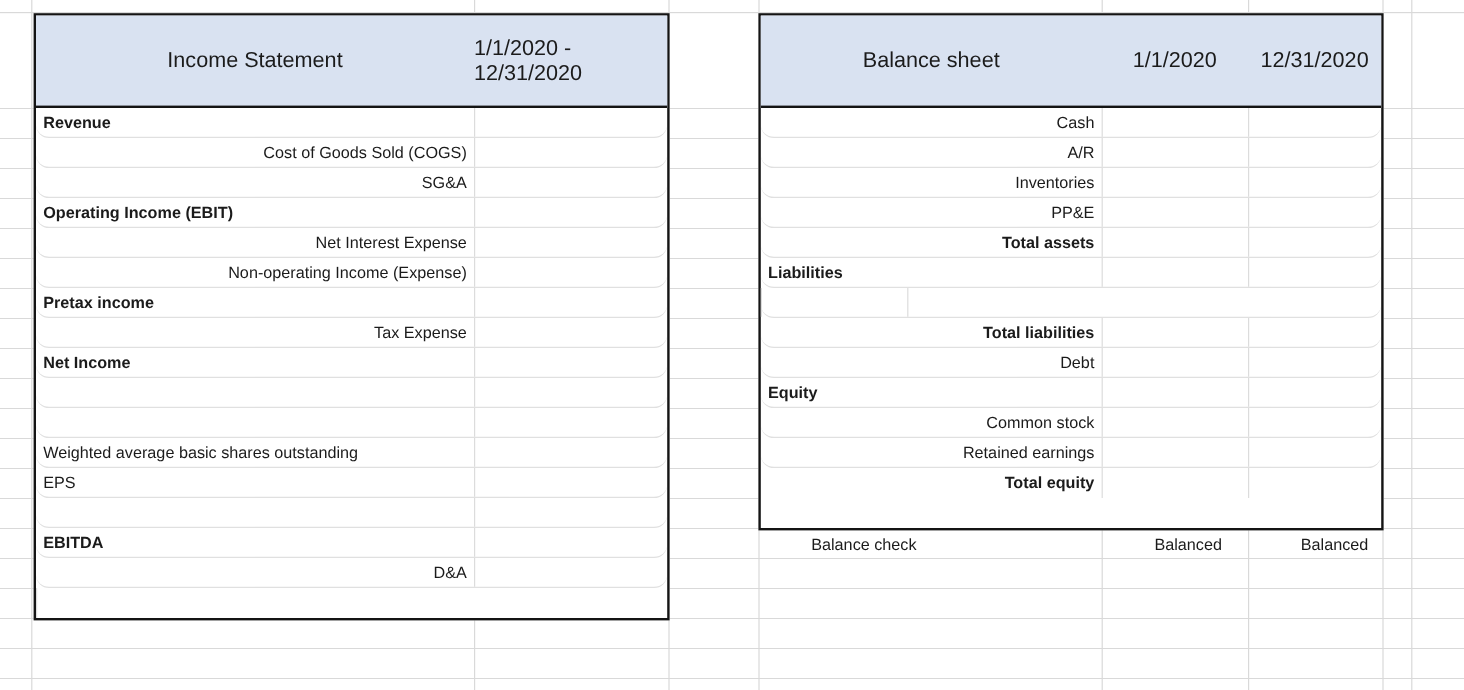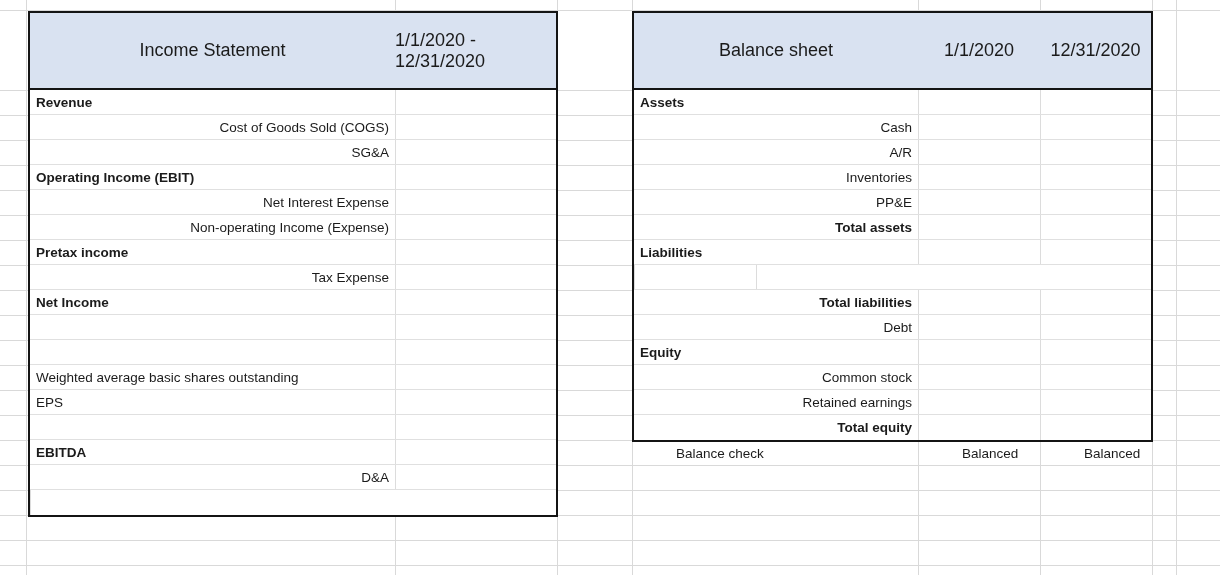--- a/index.html
+++ b/index.html
@@ -22,21 +22,21 @@
   .thead{
     height:77px;border-bottom:2px solid #141414;background:var(--header_fill,#d9e2f1);
     display:flex;box-sizing:border-box;
   }
   .hcell{display:flex;align-items:center;justify-content:center;font-size:18px;}
   .t-left .h-label{width:365px;}
   .t-left .h-val{flex:1;}
   .t-right .h-label{width:284px;}
   .t-right .h-v1{width:122px;}
   .t-right .h-v2{flex:1;}
-  .trow{height:25px;display:flex;box-sizing:border-box;border-bottom:1px solid #e0e0e0;}
+  .trow{height:25px;display:flex;box-sizing:border-box;border-bottom:1px solid #e0e0e0;border-radius:11px;}
   .trow:last-child{border-bottom:none;}
   .cell{box-sizing:border-box;display:flex;align-items:center;font-size:13.5px;overflow:hidden;white-space:nowrap;}
   .cell.label{padding:0 6px;}
   .t-left .cell.label{width:365px;}
   .t-left .cell.value{flex:1;border-left:1px solid #dcdcdc;}
   .t-right .cell.label{width:284px;}
   .t-right .cell.v1{width:122px;border-left:1px solid #dcdcdc;}
   .t-right .cell.v2{flex:1;border-left:1px solid #dcdcdc;}
   .s-section{font-weight:bold;justify-content:flex-start;}
   .s-plain{justify-content:flex-start;}
@@ -144,25 +144,20 @@
 </div>
 
 <div class="table t-right">
   <div class="thead">
     <div class="hcell h-label">Balance sheet</div>
     <div class="hcell h-v1">1/1/2020</div>
     <div class="hcell h-v2">12/31/2020</div>
   </div>
   <div class="tbody" id="bs-body">
       <div class="trow">
-        <div class="cell label s-section">Assets</div>
-        <div class="cell value v1"></div>
-        <div class="cell value v2"></div>
-      </div>
-      <div class="trow">
         <div class="cell label s-item">Cash</div>
         <div class="cell value v1"></div>
         <div class="cell value v2"></div>
       </div>
       <div class="trow">
         <div class="cell label s-item">A/R</div>
         <div class="cell value v1"></div>
         <div class="cell value v2"></div>
       </div>
       <div class="trow">

